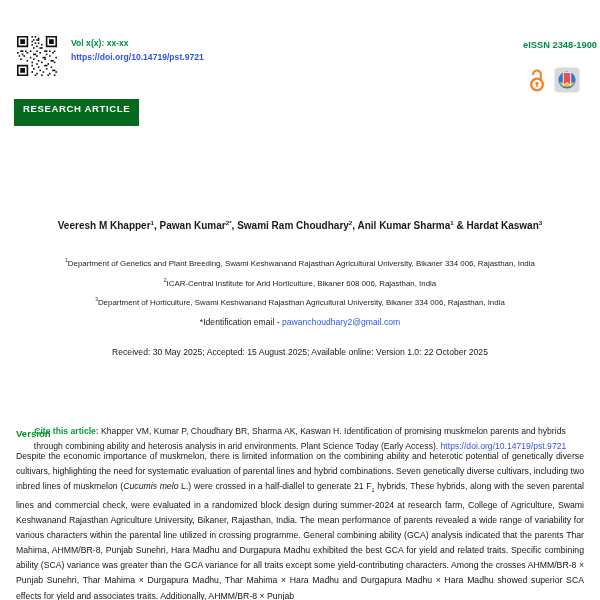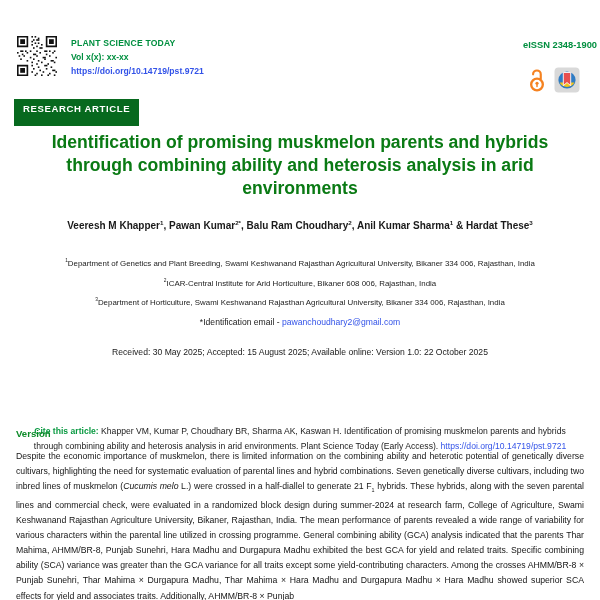--- a/index.html
+++ b/index.html
@@ -117,21 +117,20 @@
         <rect x="20" y="23" width="1" height="1"></rect>
       <rect x="24" y="22" width="1" height="1"></rect>
         <rect x="11" y="24" width="1" height="1"></rect>
         <rect x="15" y="24" width="1" height="1"></rect>
       <rect x="19" y="24" width="1" height="1"></rect>
         <rect x="23" y="24" width="1" height="1"></rect>
     </g>
   </svg>
 
   <div class="head-text">
-    <div class="journal-name">PLANT SCIENCE TODAY</div>
     <div class="vol-line">Vol x(x): xx-xx</div>
     <div><a class="doi-link" href="#">https://doi.org/10.14719/pst.9721</a></div>
   </div>
 
   <div class="eissn">eISSN 2348-1900</div>
 
   <div class="icon-row">
 
     <svg width="20" height="27" viewBox="0 0 24 30" aria-hidden="true">
       <path d="M16.5 14v-5.2a4.6 4.6 0 0 0 -9.2 0" fill="none" stroke="#f58220" stroke-width="2.6" stroke-linecap="round"></path>
@@ -143,23 +142,22 @@
     <svg width="26" height="26" viewBox="0 0 26 26" aria-hidden="true">
       <rect x="0.5" y="0.5" width="25" height="25" rx="4" fill="#d9d9d9"></rect>
       <circle cx="13" cy="13" r="8.6" fill="#2f7bc3"></circle>
       <path d="M5.5 15.5a8.6 8.6 0 0 0 15 0z" fill="#f0c419"></path>
       <path d="M9.3 5.5h7.4v13.2l-3.7-3.2-3.7 3.2z" fill="#e84f4f" stroke="#ffffff" stroke-width="0.9"></path>
     </svg>
   </div>
 
   <div class="badge">RESEARCH ARTICLE</div>
 
-  <h1 class="title" style="margin:0;">Identification of promising muskmelon parents and hybrids through combining ability and heterosis analysis in arid environments</h1>
 
-  <div class="authors"><span><span>Veeresh M Khapper</span><sup>1</sup><span>, </span></span><span><span>Pawan Kumar</span><sup>2*</sup><span>, </span></span><span><span>Balu Ram Choudhary</span><sup>2</sup><span>, </span></span><span><span>Anil Kumar Sharma</span><sup>1</sup><span> &amp; </span></span><span><span>Hardat These</span><sup>3</sup><span></span></span></div>
+  <div class="authors"><span><span>Veeresh M Khapper</span><sup>1</sup><span>, </span></span><span><span>Pawan Kumar</span><sup>2*</sup><span>, </span></span><span><span>Swami Ram Choudhary</span><sup>2</sup><span>, </span></span><span><span>Anil Kumar Sharma</span><sup>1</sup><span> &amp; </span></span><span><span>Hardat Kaswan</span><sup>3</sup><span></span></span></div>
 
   <div class="affils">
       <div><sup>1</sup><span>Department of Genetics and Plant Breeding, Swami Keshwanand Rajasthan Agricultural University, Bikaner 334 006, Rajasthan, India</span></div>
       <div><sup>2</sup><span>ICAR-Central Institute for Arid Horticulture, Bikaner 608 006, Rajasthan, India</span></div>
       <div><sup>3</sup><span>Department of Horticulture, Swami Keshwanand Rajasthan Agricultural University, Bikaner 334 006, Rajasthan, India</span></div>
     </div>
 
   <div class="corr">
     <span>*Identification email - </span><a href="#">pawanchoudhary2@gmail.com</a>
   </div>

